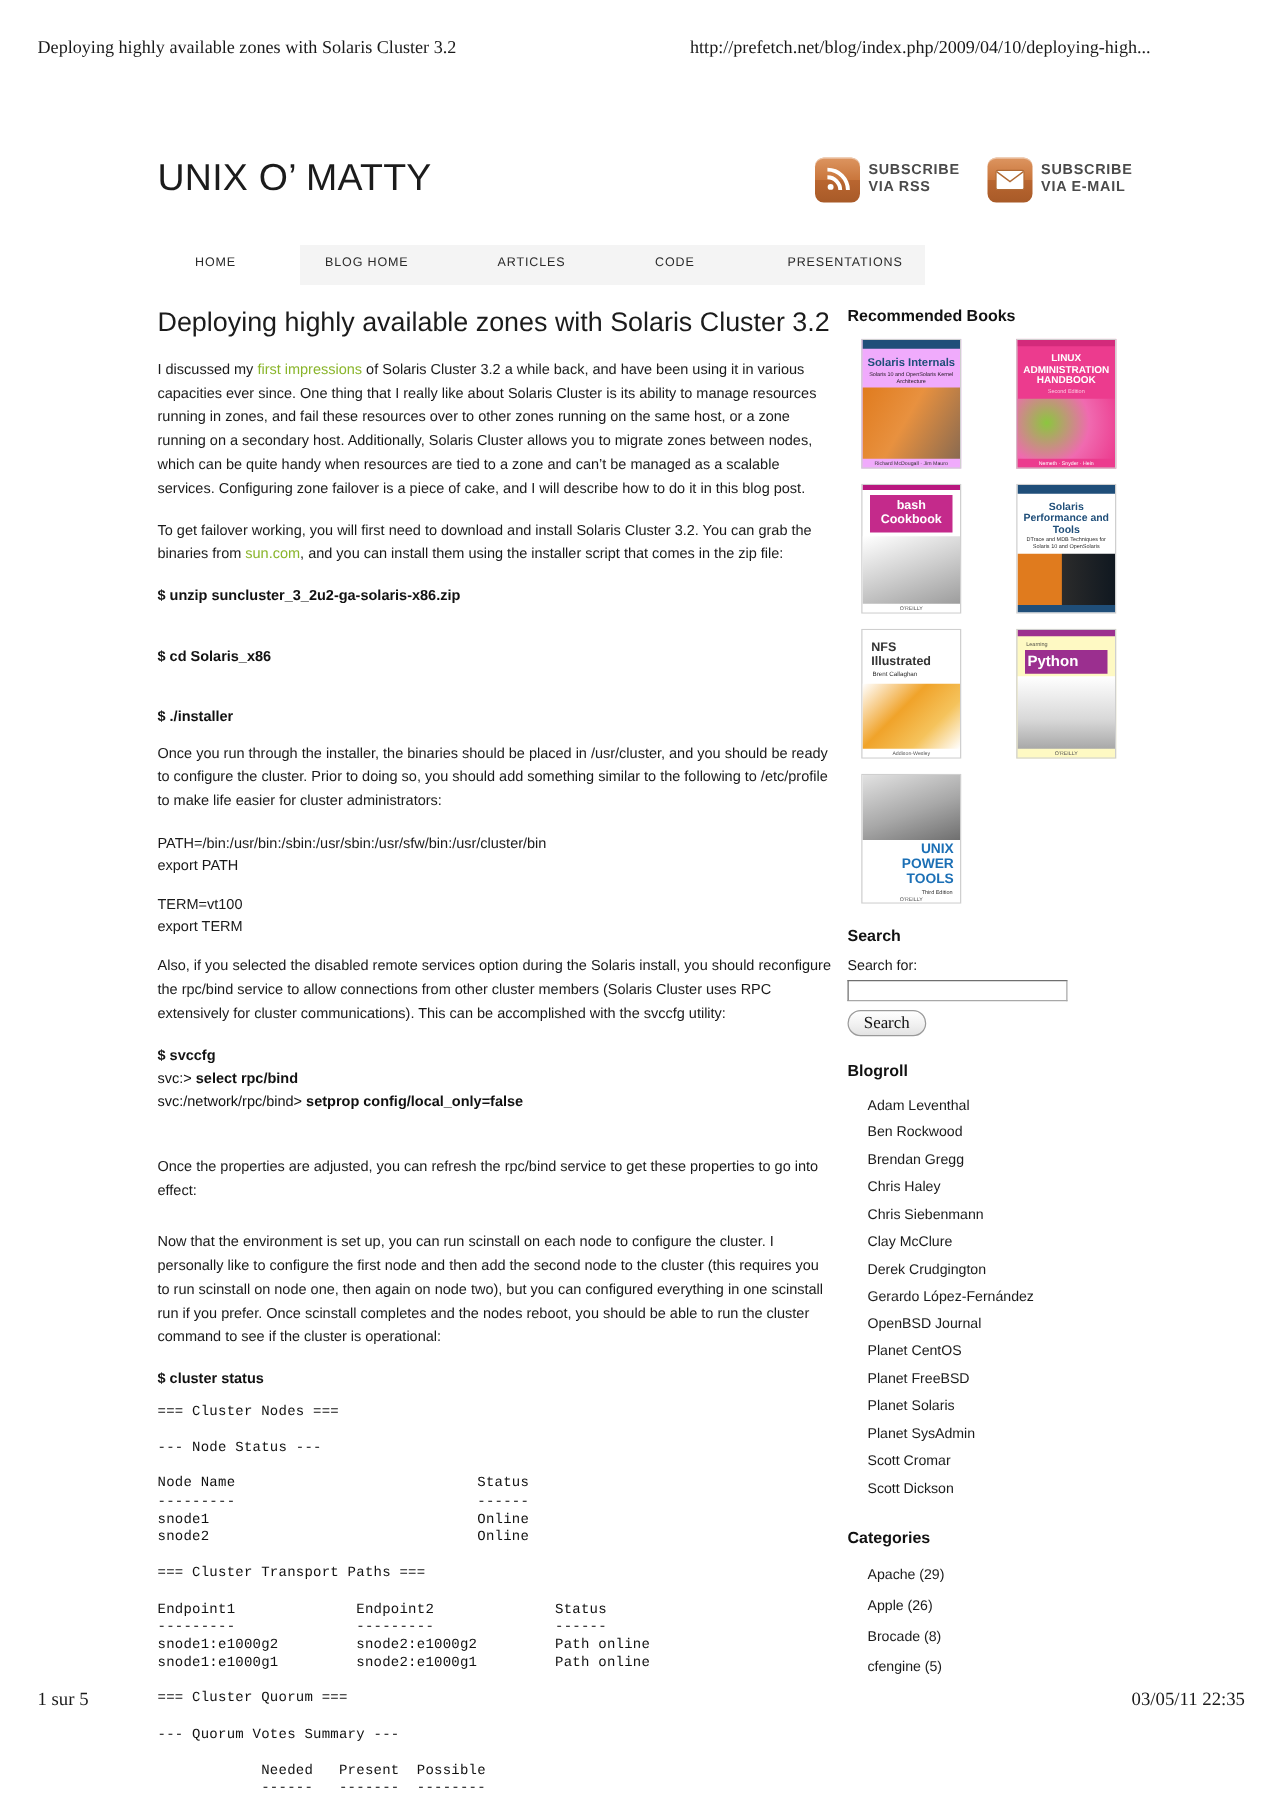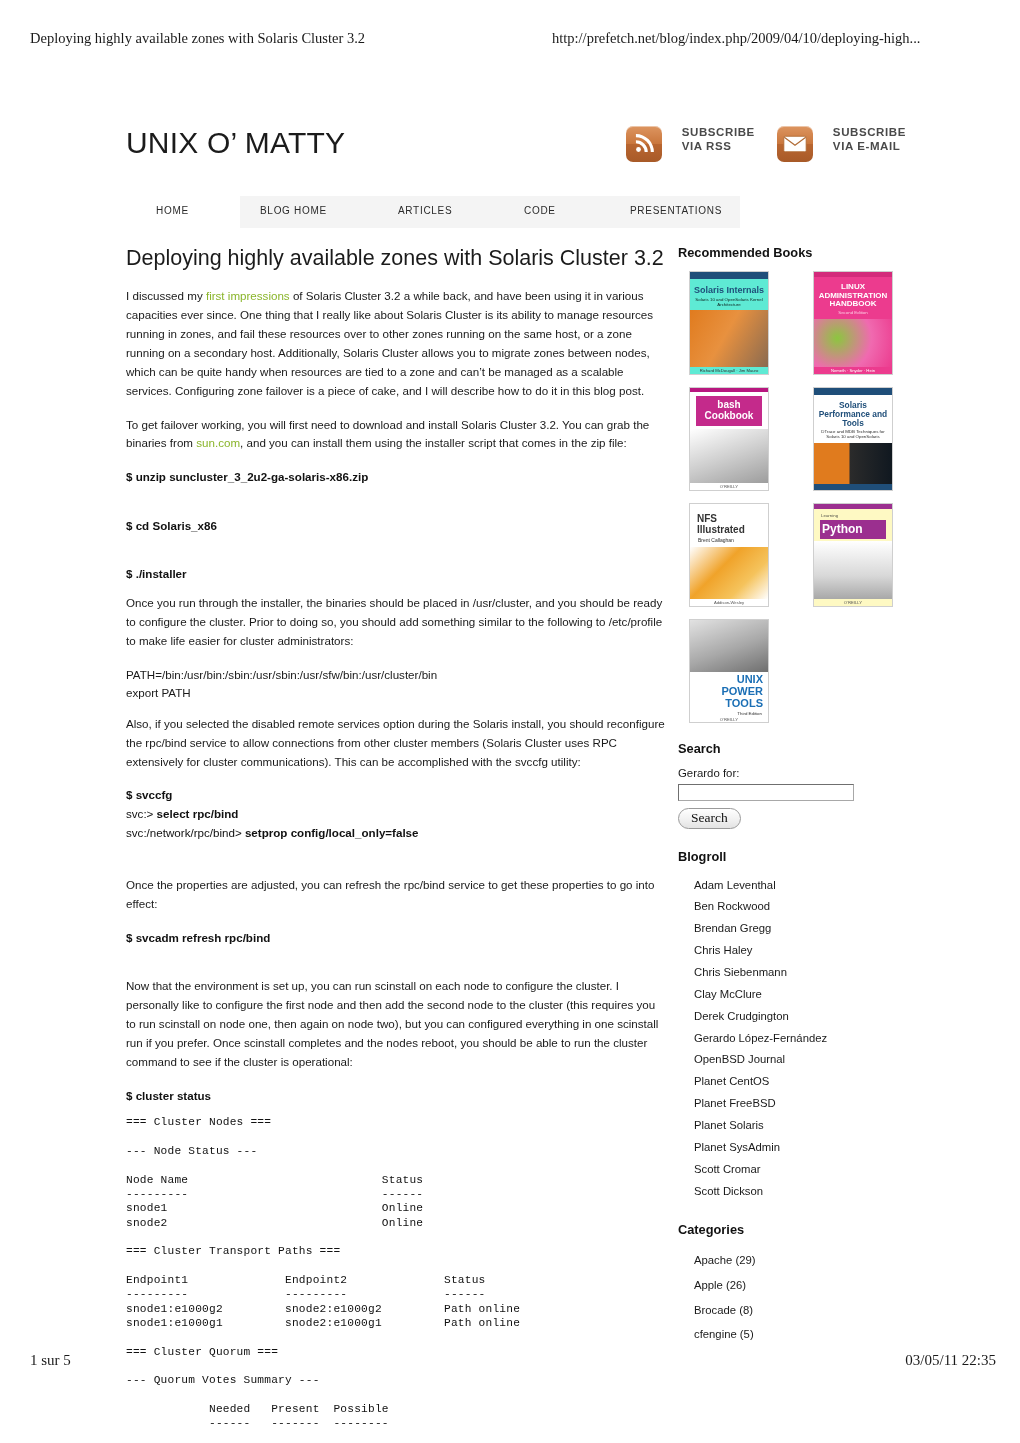--- a/index.html
+++ b/index.html
@@ -74,21 +74,22 @@
   .subscribe-group {
     position: absolute;
     right: 0;
     top: 0;
     display: flex;
     gap: 22px;
     align-items: center;
   }
   .subscribe-item {
     display: flex;
-    gap: 20px;
+    align-items: center;
+    gap: 7px;
   }
   .sub-badge {
     width: 36px;
     height: 36px;
     border-radius: 7px;
     background: linear-gradient(180deg, #d98c52 0%, #c2703a 48%, #b5norm 49%, #a85e2c 100%);
     background: linear-gradient(180deg, #dd9560 0%, #c9763c 50%, #b96630 51%, #a85a28 100%);
     box-shadow: inset 0 1px 0 rgba(255,255,255,.45);
     position: relative;
     display: flex;
@@ -353,32 +354,35 @@
     <div class="cmd">$ unzip suncluster_3_2u2-ga-solaris-x86.zip</div>
     <div class="cmd">$ cd Solaris_x86</div>
     <div class="cmd tight">$ ./installer</div>
 
     <p class="para">Once you run through the installer, the binaries should be placed in /usr/cluster, and you should be ready to configure the cluster. Prior to doing so, you should add something similar to the following to /etc/profile to make life easier for cluster administrators:</p>
 
     <div class="plainblock">
       <div>PATH=/bin:/usr/bin:/sbin:/usr/sbin:/usr/sfw/bin:/usr/cluster/bin</div>
       <div>export PATH</div>
     </div>
+    <div class="plainblock">
+      <div>TERM=vt100</div>
+      <div>export TERM</div>
+    </div>
 
     <p class="para" style="margin-top:12px">Also, if you selected the disabled remote services option during the Solaris install, you should reconfigure the rpc/bind service to allow connections from other cluster members (Solaris Cluster uses RPC extensively for cluster communications). This can be accomplished with the svccfg utility:</p>
 
     <div class="cmdgroup">
       <div class="cmd">$ svccfg</div>
       <div class="cmd"><span class="plain">svc:&gt; </span><span>select rpc/bind</span></div>
       <div class="cmd"><span class="plain">svc:/network/rpc/bind&gt; </span><span>setprop config/local_only=false</span></div>
     </div>
 
     <p class="para" style="margin-top:34px">Once the properties are adjusted, you can refresh the rpc/bind service to get these properties to go into effect:</p>
 
-    <div class="cmd">$ svcadm refresh rpc/bind</div>
 
     <p class="para" style="margin-top:22px">Now that the environment is set up, you can run scinstall on each node to configure the cluster. I personally like to configure the first node and then add the second node to the cluster (this requires you to run scinstall on node one, then again on node two), but you can configured everything in one scinstall run if you prefer. Once scinstall completes and the nodes reboot, you should be able to run the cluster command to see if the cluster is operational:</p>
 
     <div class="cmd tight">$ cluster status</div>
 
     <pre class="mono">=== Cluster Nodes ===
 
 --- Node Status ---
 
 Node Name                            Status
@@ -399,21 +403,21 @@
 
             Needed   Present  Possible
             ------   -------  --------</pre>
   </div>
 
   <div class="sidebar">
 
     <div class="sb-heading">Recommended Books</div>
     <div class="books-grid">
       <div class="book">
-        <div class="cover" style="background:#5eead4">
+        <div class="cover" style="background:#f0abfc">
           <div class="band" style="height:7px;background:#1f4e79"></div>
           <div class="ctitle" style="color:#1f4e79;padding-top:7px">Solaris Internals</div>
           <div class="csub">Solaris 10 and OpenSolaris Kernel Architecture</div>
           <div class="cphoto" style="background:linear-gradient(120deg,#e07b1e 0%,#e8913f 45%,#8a6a50 100%);margin-top:3px"></div>
           <div class="cfoot" style="color:#333">Richard McDougall · Jim Mauro</div>
         </div>
       </div>
       <div class="book">
         <div class="cover" style="background:#ec3b8e">
           <div class="band" style="height:5px;background:#d32a7b"></div>
@@ -463,21 +467,21 @@
           <div class="ctitle" style="color:#1b6fb5;font-size:11px;text-align:right;padding-right:5px;padding-top:2px">UNIX POWER TOOLS</div>
           <div class="csub" style="text-align:right;padding-right:6px">Third Edition</div>
           <div class="cphoto" style="background:#ffffff"></div>
           <div class="cfoot" style="color:#555">O’REILLY</div>
         </div>
       </div>
     </div>
 
     <div class="sb-block" style="margin-top:14px">
       <div class="sb-heading">Search</div>
-      <div class="search-label">Gerardo for:</div>
+      <div class="search-label">Search for:</div>
       <input class="search-input" type="text" placeholder="" style="">
       <div><button class="search-button">Search</button></div>
     </div>
 
     <div class="sb-block">
       <div class="sb-heading">Blogroll</div>
       <ul class="sb-list">
         <li>Adam Leventhal</li>
         <li>Ben Rockwood</li>
         <li>Brendan Gregg</li>

